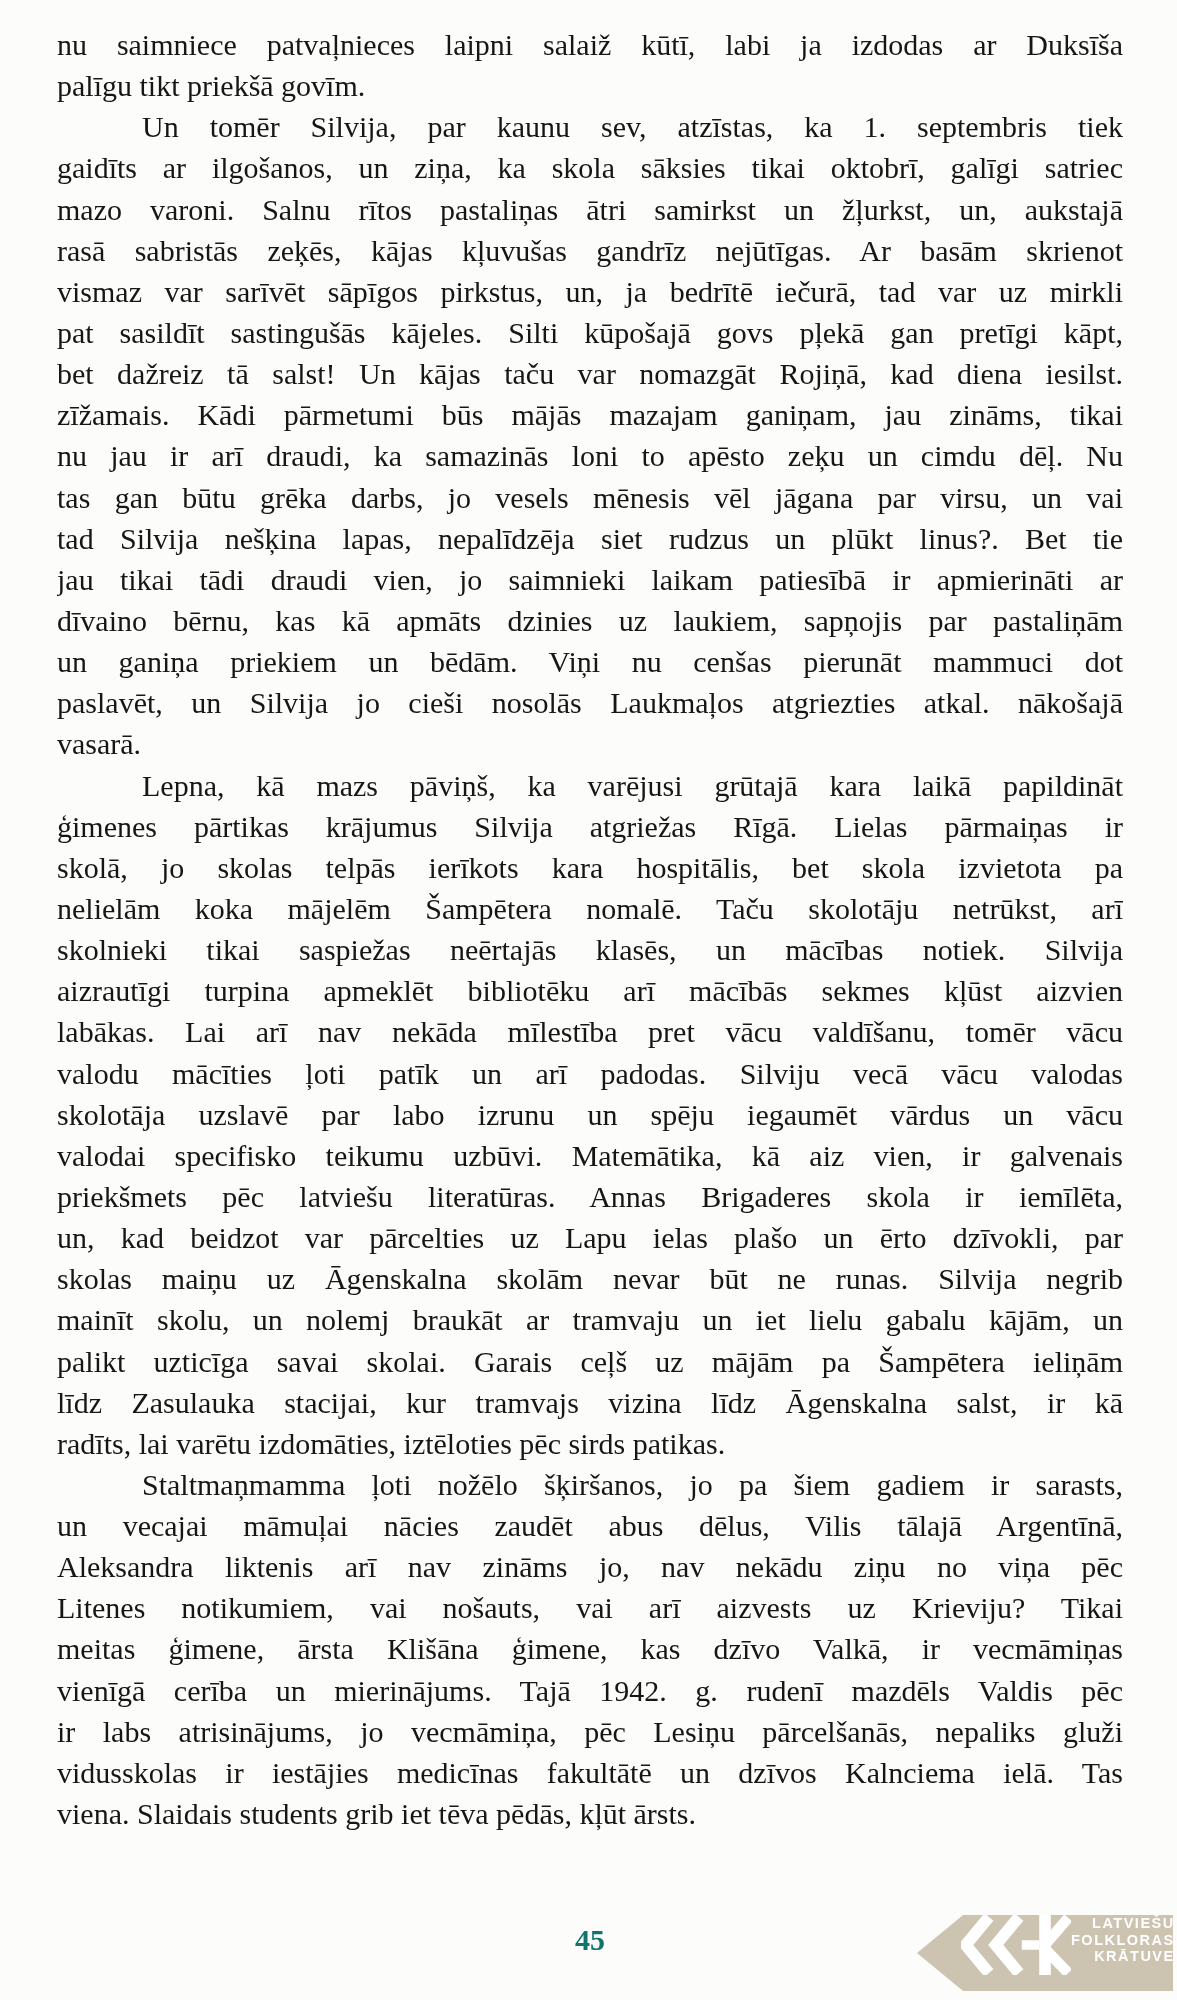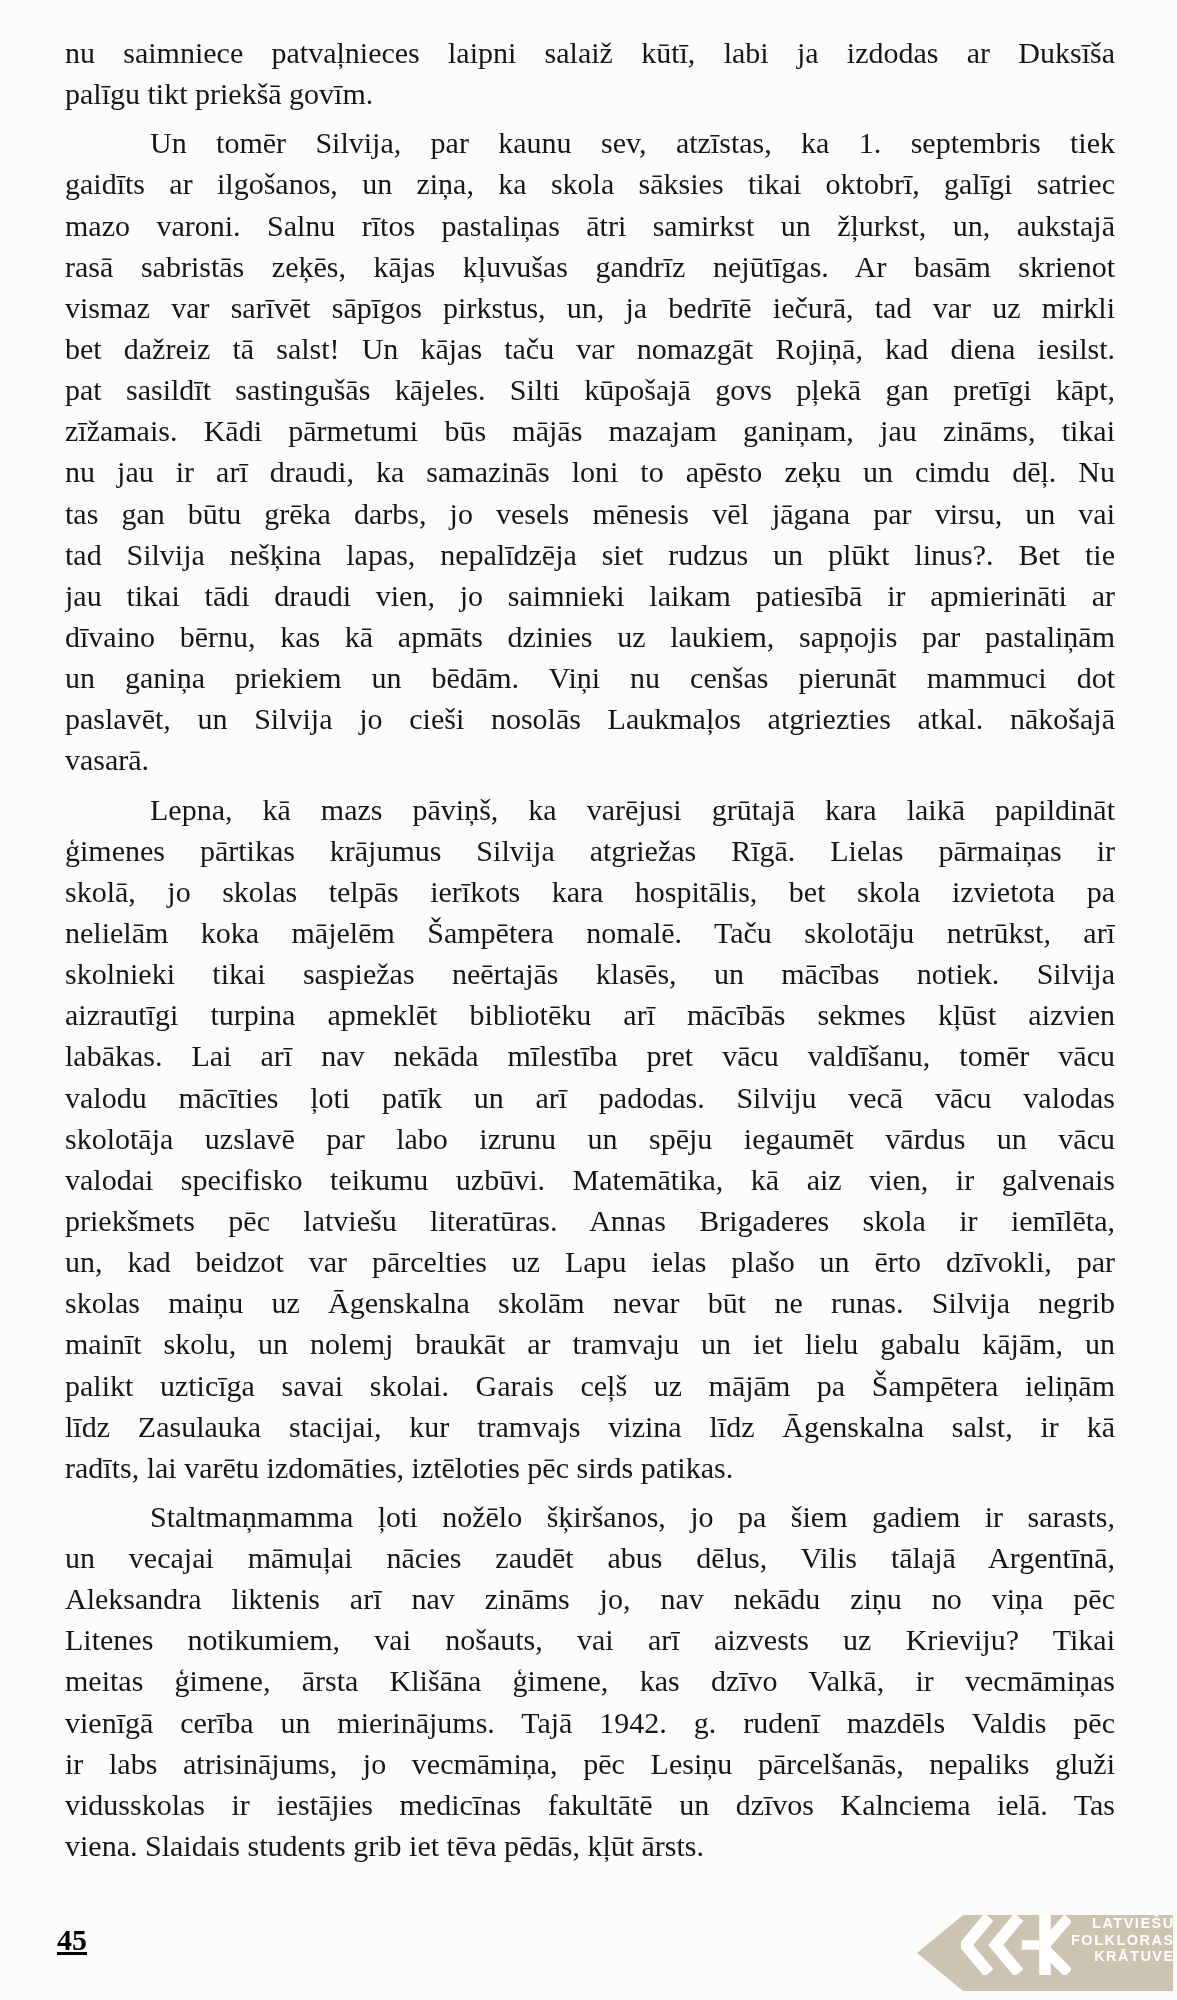--- a/index.html
+++ b/index.html
@@ -13,40 +13,39 @@
     overflow: hidden;
   }
   .textblock {
     position: absolute;
     left: 57px;
     top: 24px;
     width: 1066px;
     font-size: 30px;
     line-height: 41.15px;
   }
-  .paragraph { margin: 8px; }
+  .paragraph { margin: 0; }
   .line {
     text-align: justify;
     text-align-last: justify;
     height: 41.15px;
     overflow: hidden;
     white-space: normal;
   }
   .line.last { text-align-last: left; }
   .line.indent { text-indent: 85px; }
   .page-number {
     position: absolute;
     left: 57px;
     top: 1923px;
     width: 1066px;
-    text-align: left;
+    text-align: center;
     font-weight: bold;
     font-size: 30px;
-    color: #000000;
-    text-decoration: underline;
+    color: #0f766e;
   }
   .logo-banner {
     position: absolute;
     left: 917px;
     top: 1915px;
     width: 256px;
     height: 76px;
     clip-path: polygon(0 50%, 18% 0, 100% 0, 100% 100%, 18% 100%);
     display: flex;
     align-items: flex-start;
@@ -78,22 +77,22 @@
       <div class="paragraph">
         <div class="line">nu saimniece patvaļnieces laipni salaiž kūtī, labi ja izdodas ar Duksīša</div>
         <div class="line last">palīgu tikt priekšā govīm.</div>
       </div>
       <div class="paragraph">
         <div class="line indent">Un tomēr Silvija, par kaunu sev, atzīstas, ka 1. septembris tiek</div>
         <div class="line">gaidīts ar ilgošanos, un ziņa, ka skola sāksies tikai oktobrī, galīgi satriec</div>
         <div class="line">mazo varoni. Salnu rītos pastaliņas ātri samirkst un žļurkst, un, aukstajā</div>
         <div class="line">rasā sabristās zeķēs, kājas kļuvušas gandrīz nejūtīgas. Ar basām skrienot</div>
         <div class="line">vismaz var sarīvēt sāpīgos pirkstus, un, ja bedrītē iečurā, tad var uz mirkli</div>
+        <div class="line">pat sasildīt sastingušās kājeles. Silti kūpošajā govs pļekā gan pretīgi kāpt,</div>
         <div class="line">bet dažreiz tā salst! Un kājas taču var nomazgāt Rojiņā, kad diena iesilst.</div>
-        <div class="line">pat sasildīt sastingušās kājeles. Silti kūpošajā govs pļekā gan pretīgi kāpt,</div>
         <div class="line">zīžamais. Kādi pārmetumi būs mājās mazajam ganiņam, jau zināms, tikai</div>
         <div class="line">nu jau ir arī draudi, ka samazinās loni to apēsto zeķu un cimdu dēļ. Nu</div>
         <div class="line">tas gan būtu grēka darbs, jo vesels mēnesis vēl jāgana par virsu, un vai</div>
         <div class="line">tad Silvija nešķina lapas, nepalīdzēja siet rudzus un plūkt linus?. Bet tie</div>
         <div class="line">jau tikai tādi draudi vien, jo saimnieki laikam patiesībā ir apmierināti ar</div>
         <div class="line">dīvaino bērnu, kas kā apmāts dzinies uz laukiem, sapņojis par pastaliņām</div>
         <div class="line">un ganiņa priekiem un bēdām. Viņi nu cenšas pierunāt mammuci dot</div>
         <div class="line">paslavēt, un Silvija jo cieši nosolās Laukmaļos atgriezties atkal. nākošajā</div>
         <div class="line last">vasarā.</div>
       </div>

